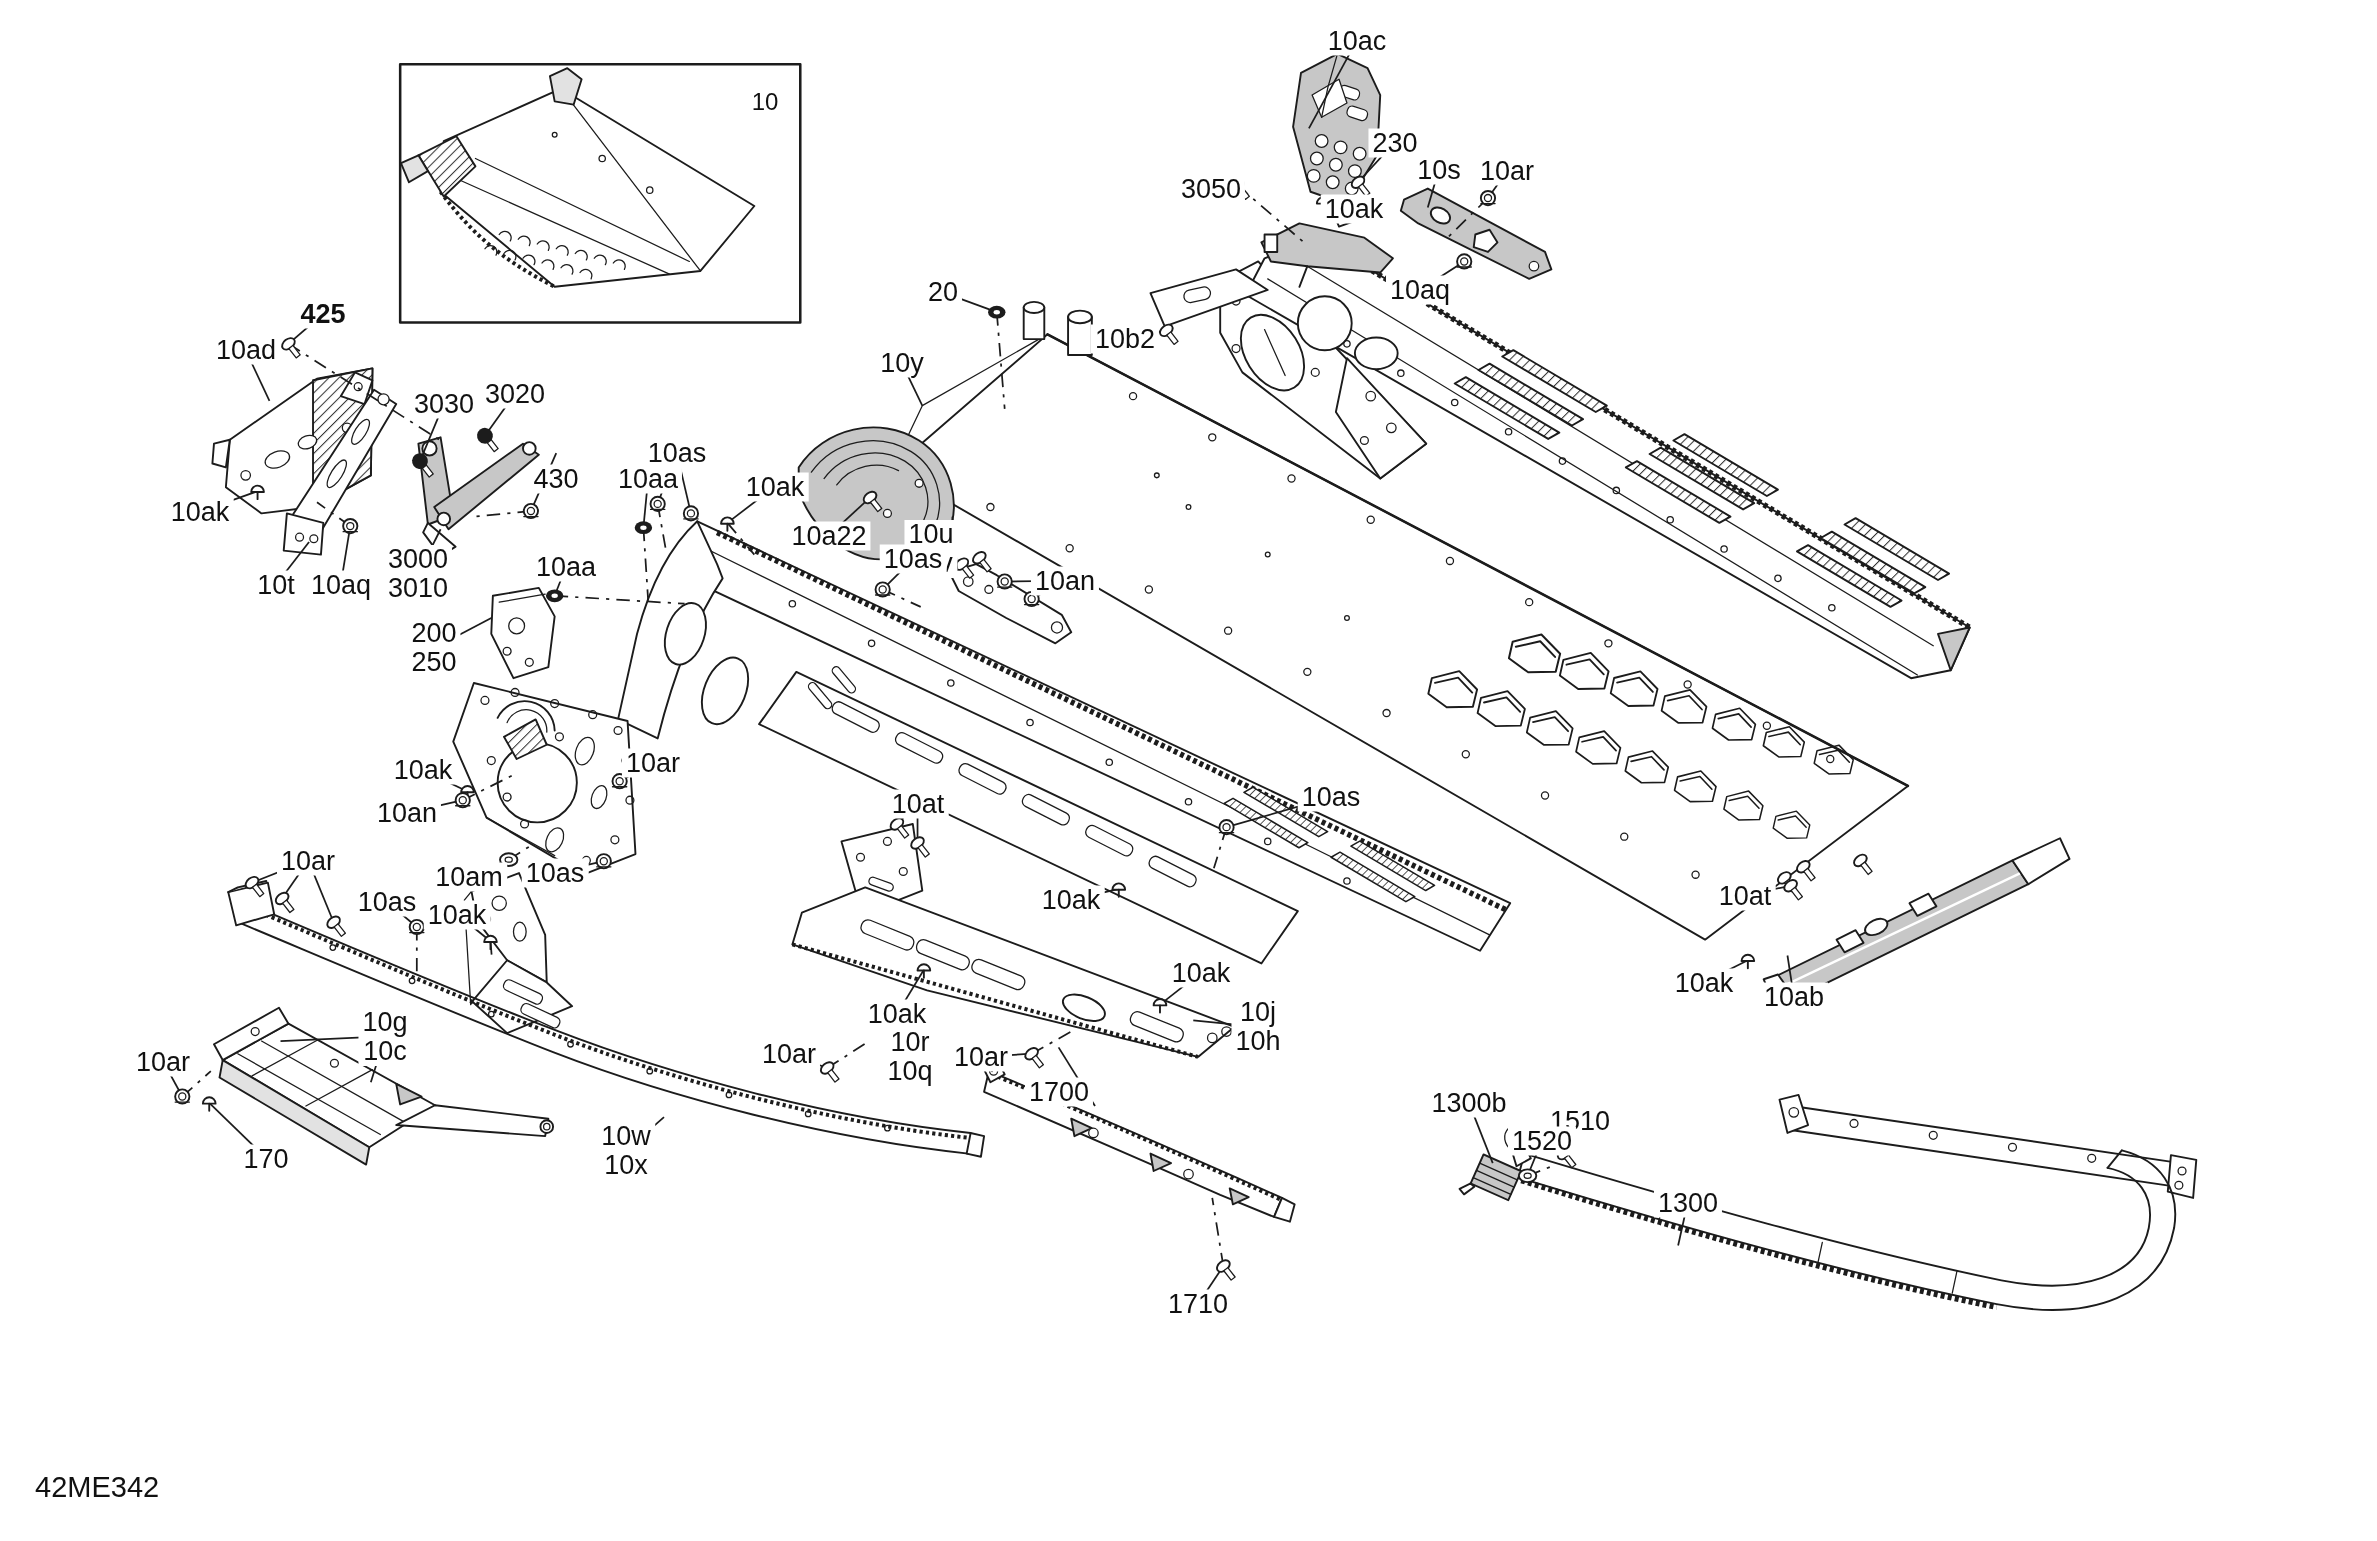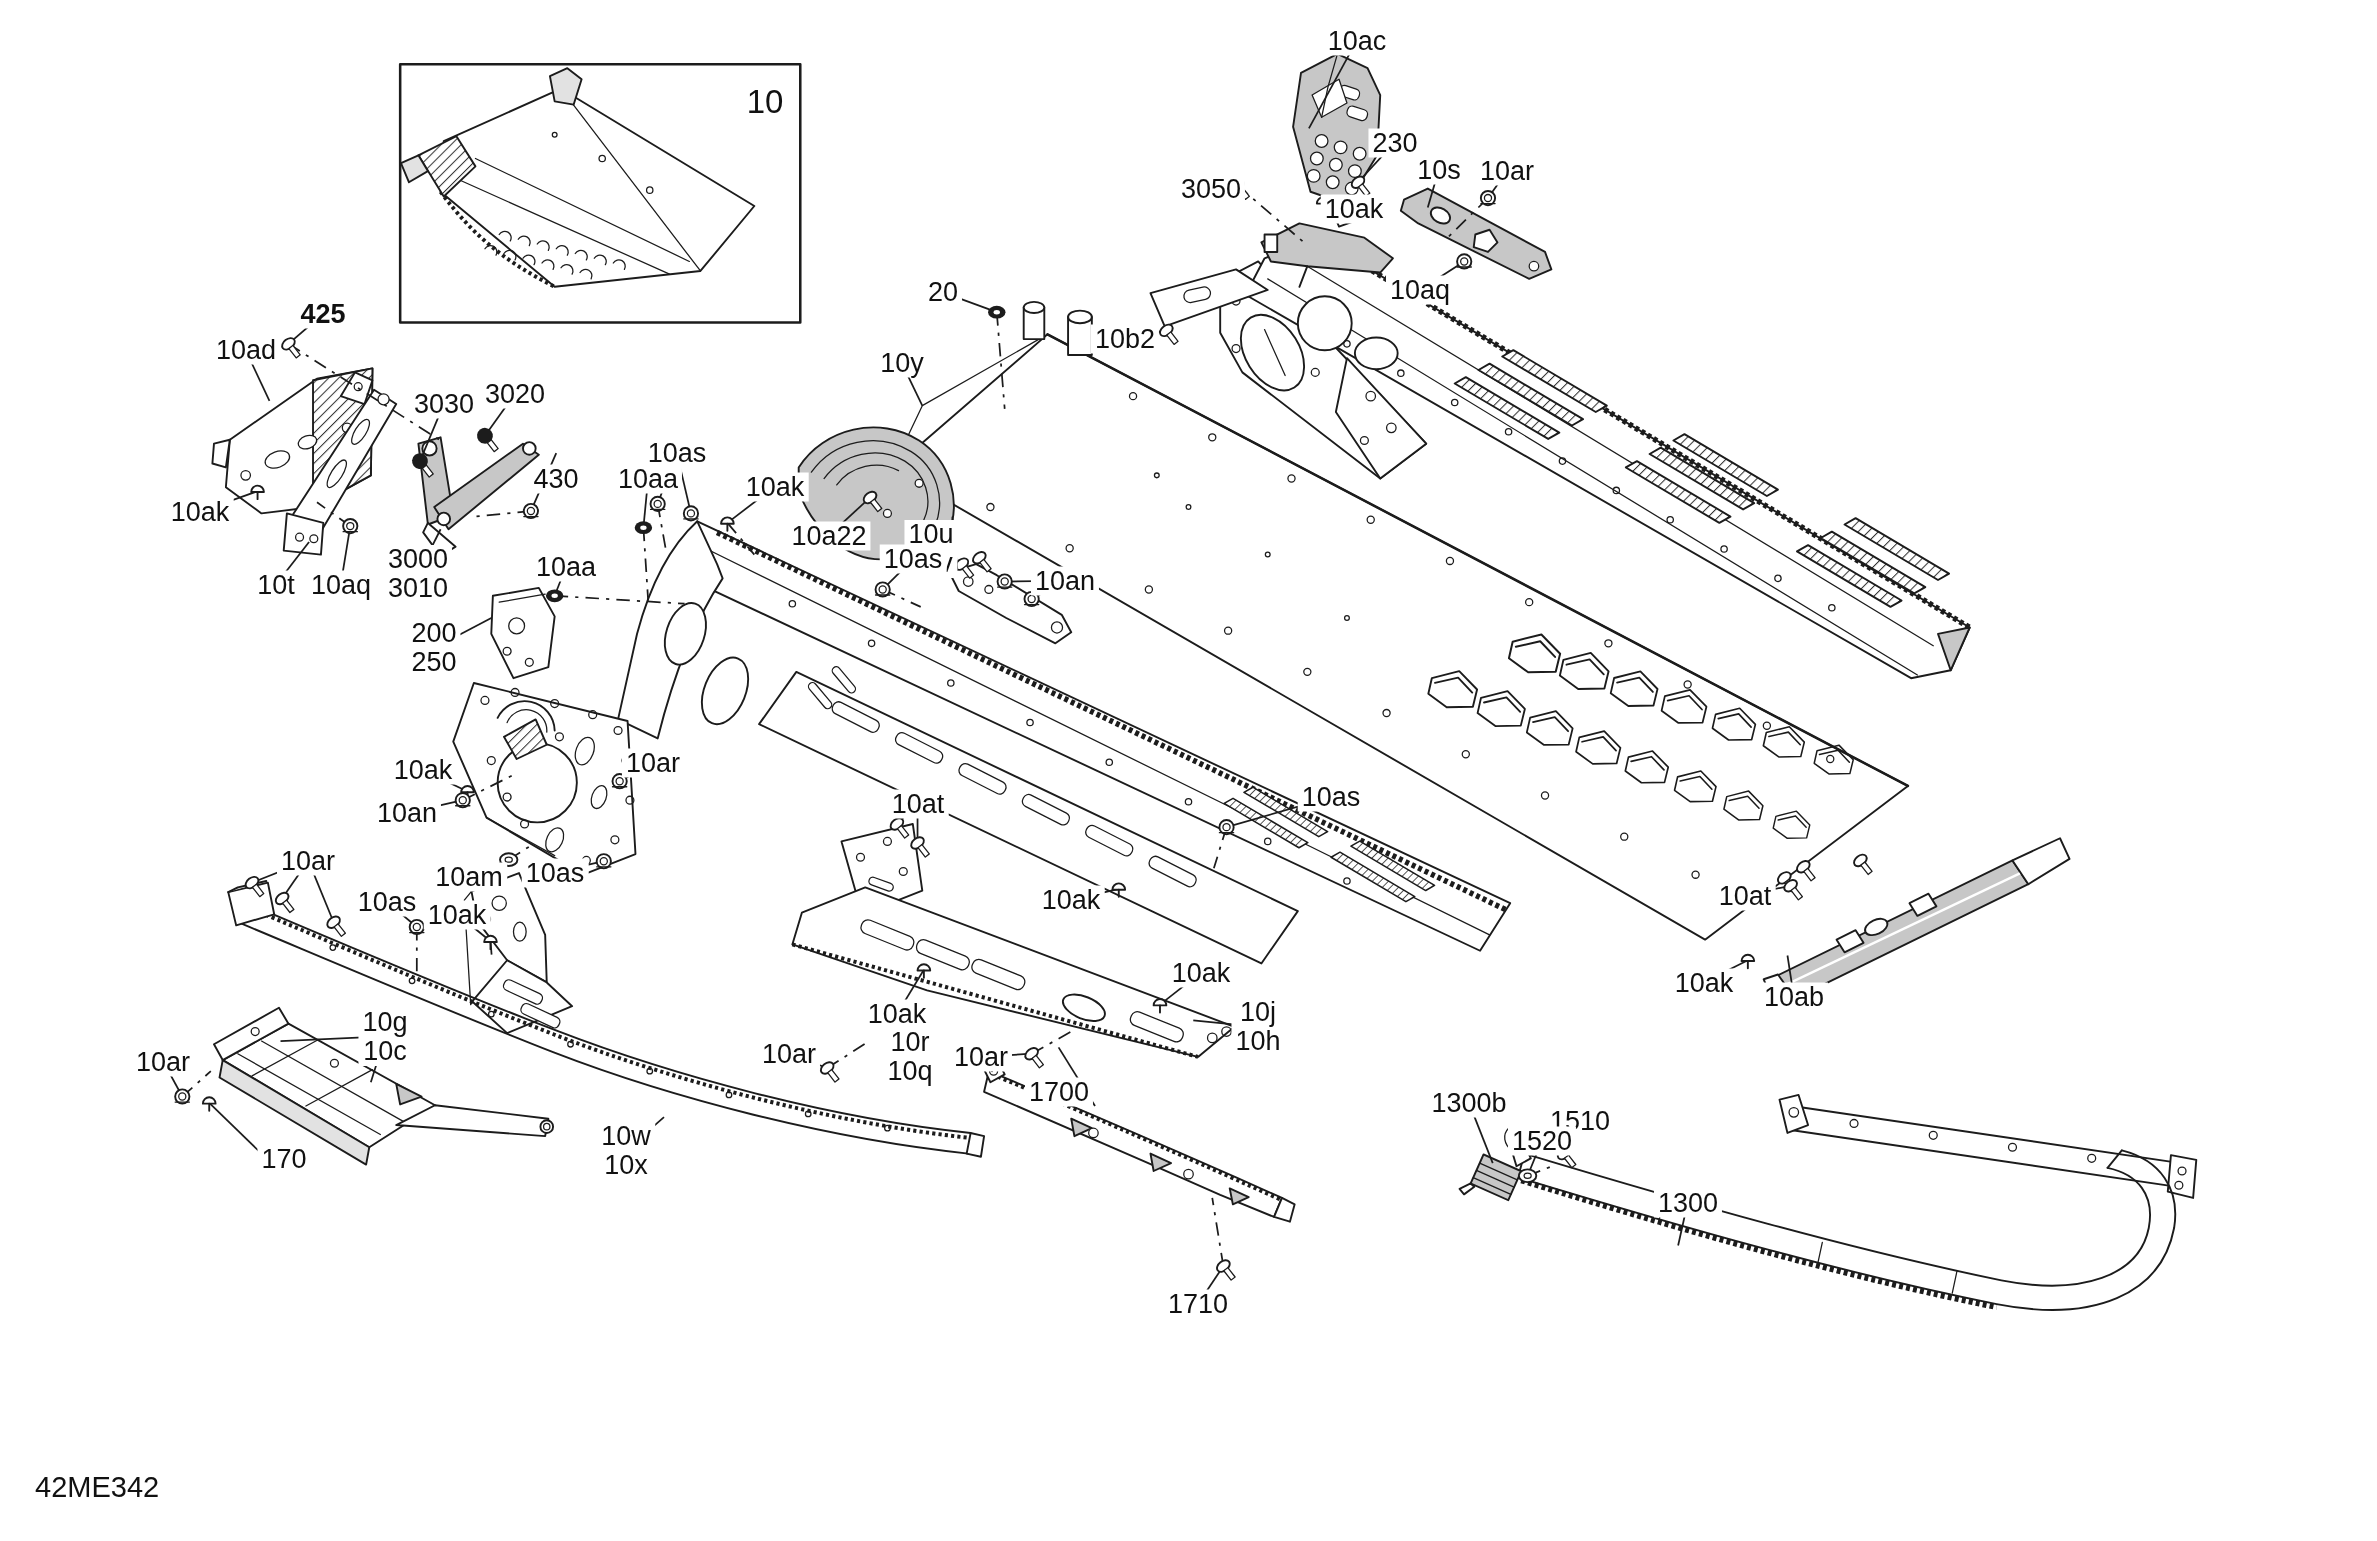--- a/index.html
+++ b/index.html
@@ -7,21 +7,21 @@
     --label:#111111; --bg:#ffffff;
   }
   html,body{margin:0;padding:0;background:var(--bg);}
   #page{position:relative;width:2377px;height:1541px;background:var(--bg);
         font-family:"Liberation Sans",sans-serif;overflow:hidden;}
   #art{position:absolute;left:0;top:0;}
   #labels{position:absolute;left:0;top:0;width:2377px;height:1541px;z-index:3;pointer-events:none;}
   .callout{position:absolute;transform:translate(-50%,-50%);
     font:400 27px/29px "Liberation Sans",sans-serif;color:var(--label);
     background:var(--bg);padding:0 4px;text-align:center;white-space:nowrap;}
-  .callout.big{font-size:33px;line-height:35px;}
+  .callout.big{font-size:24px;line-height:35px;}
   .code{position:absolute;left:35px;top:1471px;font:400 29px/32px "Liberation Sans",sans-serif;color:var(--label);}
   .ln{stroke:var(--line);fill:none;stroke-width:2.4;stroke-linejoin:round;stroke-linecap:round;}
   .thin{stroke-width:1.6;}
   .thick{stroke-width:3.2;}
   .fw{fill:#ffffff;}
   .fg{fill:var(--shade);}
   .fg2{fill:var(--shade2);}
   .fh{fill:url(#hatch);}
   .kn{stroke:var(--line);fill:none;stroke-width:7;stroke-dasharray:5 4;}
   .kn2{stroke:var(--line);fill:none;stroke-width:5;stroke-dasharray:4 4;}
@@ -746,21 +746,21 @@
       <div class="callout" style="left: 789px; top: 1054px;">
         <div>10ar</div>
       </div>
       <div class="callout" style="left: 385px; top: 1037px;">
         <div>10g</div>
         <div>10c</div>
       </div>
       <div class="callout" style="left: 163px; top: 1062px;">
         <div>10ar</div>
       </div>
-      <div class="callout" style="left: 284px; top: 1159px;">
+      <div class="callout" style="left: 266px; top: 1159px;">
         <div>170</div>
       </div>
       <div class="callout" style="left: 626px; top: 1151px;">
         <div>10w</div>
         <div>10x</div>
       </div>
       <div class="callout" style="left: 1198px; top: 1304px;">
         <div>1710</div>
       </div>
       <div class="callout" style="left: 1469px; top: 1103px;">

